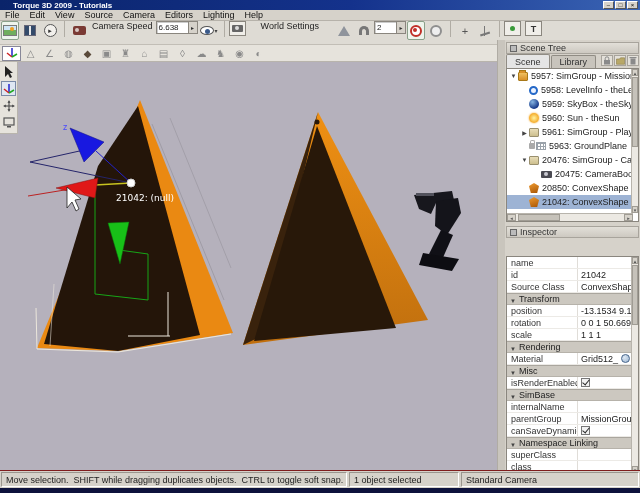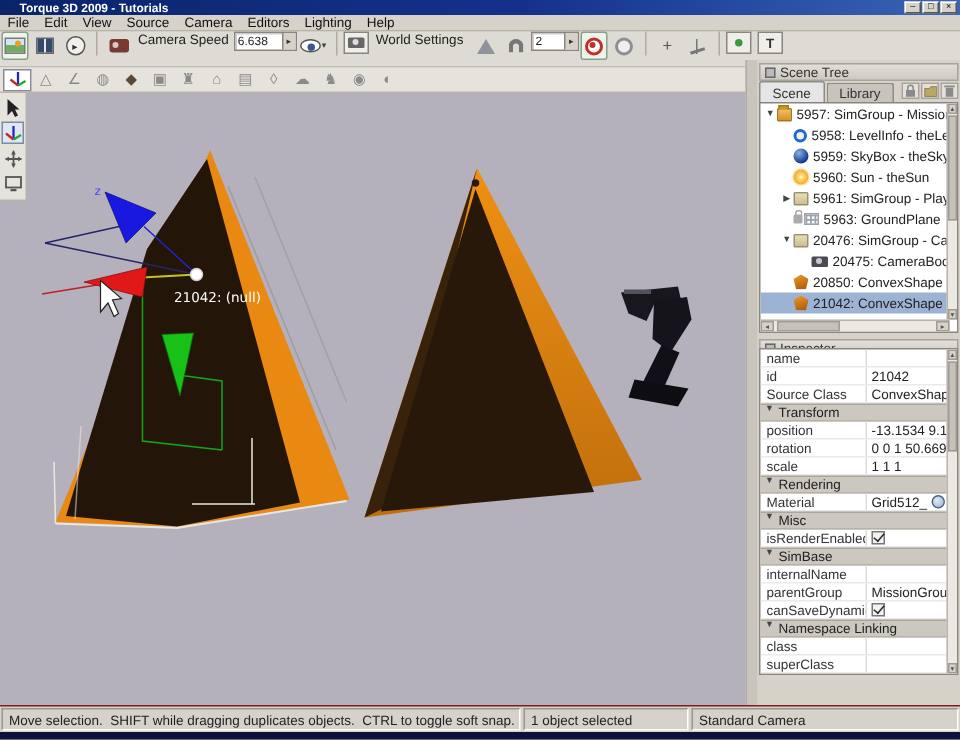--- a/index.html
+++ b/index.html
@@ -84,25 +84,25 @@
   .ti-cam::after{content:"";position:absolute;left:3px;top:1px;width:4px;height:4px;border-radius:50%;background:#c8c8d0}
   .ti-convex{width:10px;height:10px;clip-path:polygon(50% 0,100% 30%,82% 100%,18% 100%,0 30%);background:linear-gradient(160deg,#f09b2f,#a85606)}
   .tl{overflow:hidden;white-space:nowrap}
   .vscroll{position:absolute;right:0;top:0;width:7px;height:100%;background:#ece9e3;border-left:1px solid #b8b4ac}
   .vthumb{position:absolute;left:0;width:6px;background:#c6c2ba;border:1px solid #a09c94}
   .sarrow{position:absolute;left:0;width:6px;height:7px;font-size:5px;color:#555;text-align:center;line-height:7px;background:#d6d2ca;border:1px solid #a09c94}
   .hscroll{position:absolute;left:0;bottom:0;width:126px;height:8px;background:#ece9e3;border-top:1px solid #b8b4ac;display:flex}
   .hbtn{width:9px;height:7px;font-size:5px;color:#555;text-align:center;line-height:7px;background:#d6d2ca;border:1px solid #a09c94;flex:none}
   .hthumb{width:42px;height:7px;background:#c6c2ba;border:1px solid #a09c94;margin-left:2px}
   
-  .insbox{position:absolute;left:1px;top:192px;width:133px;height:218px;background:#fff;border:1px solid #8a867e;overflow:hidden}
+  .insbox{position:absolute;left:1px;top:216px;width:133px;height:218px;background:#fff;border:1px solid #8a867e;overflow:hidden}
   .irow{height:12px;display:flex;align-items:center;border-bottom:1px solid #eceae6;font-size:9px}
   .ik{width:70px;padding-left:4px;color:#333;white-space:nowrap;overflow:hidden;flex:none}
   .iv{flex:1;padding-left:3px;border-left:1px solid #e0ddd8;height:100%;display:flex;align-items:center;white-space:nowrap;overflow:hidden;color:#222}
-  .isec{height:12px;display:flex;align-items:flex-start;background:#ccc8c0;border-top:1px solid #aaa69e;border-bottom:1px solid #b6b2aa;font-size:9px;color:#222;padding-left:3px}
+  .isec{height:12px;display:flex;align-items:flex-end;background:#ccc8c0;border-top:1px solid #aaa69e;border-bottom:1px solid #b6b2aa;font-size:9px;color:#222;padding-left:3px}
   .isa{font-size:6px;margin-right:3px;color:#444}
   .cb{width:9px;height:9px;background:#f2f2f2;border:1px solid #777;display:inline-flex;align-items:center;justify-content:center}
   .cb::after{content:"";width:3px;height:6px;border:solid #2a2a2a;border-width:0 1.5px 1.5px 0;transform:rotate(40deg);margin-top:-2px}
   .i-globe{width:9px;height:9px;border:1px solid #46648a;border-radius:50%;margin-left:3px;background:radial-gradient(circle at 35% 35%,#dfe9f4,#9ab4d0);flex:none}
   
   .statusbar{left:0;top:470px;width:640px;height:18px;background:#d6d2ca;border-top:1px solid #7f1d1d;display:flex;font-size:9px;color:#222}
   .scell{border:1px solid #9a968e;border-right-color:#fff;border-bottom-color:#fff;margin:1px;display:flex;align-items:center;padding:0 4px;white-space:pre;overflow:hidden}
   .bottomstrip{left:0;top:488px;width:640px;height:5px;background:#0d123c}
 </style>
 </head>
@@ -147,21 +147,21 @@
       <span class="spin">▸</span>
     </span>
   <span class="tb">
       <span class="i-eye"></span>
       <span class="dd">▾</span>
     </span>
   <span class="sep"></span>
   <span class="boxed">
       <span class="i-scam"></span>
     </span>
-  <span style="margin:0 5px">World Settings</span>
+  <span style="margin:0 15px">World Settings</span>
   <span class="tb">
       <span class="i-mountain"></span>
     </span>
   <span class="tb">
       <span class="i-magnet"></span>
     </span>
   <span class="field" style="width:32px">
       <span class="val">2</span>
       <span class="spin">▸</span>
     </span>
@@ -489,25 +489,25 @@
         <span class="ik">canSaveDynamicF...</span>
         <span class="iv">
           <span class="cb"></span>
         </span>
       </div>
     <div class="isec">
         <span class="isa">▼</span>
         <span>Namespace Linking</span>
       </div>
     <div class="irow">
+        <span class="ik">superClass</span>
+        <span class="iv"></span>
+      </div>
+    <div class="irow">
         <span class="ik">class</span>
-        <span class="iv"></span>
-      </div>
-    <div class="irow">
-        <span class="ik">superClass</span>
         <span class="iv"></span>
       </div>
 
     <div class="vscroll" style="height:216px">
       <span class="sarrow" style="top:0">▴</span>
       <span class="vthumb" style="top:8px;height:60px"></span>
       <span class="sarrow" style="bottom:0">▾</span>
     </div>
   </div>
 </div>

